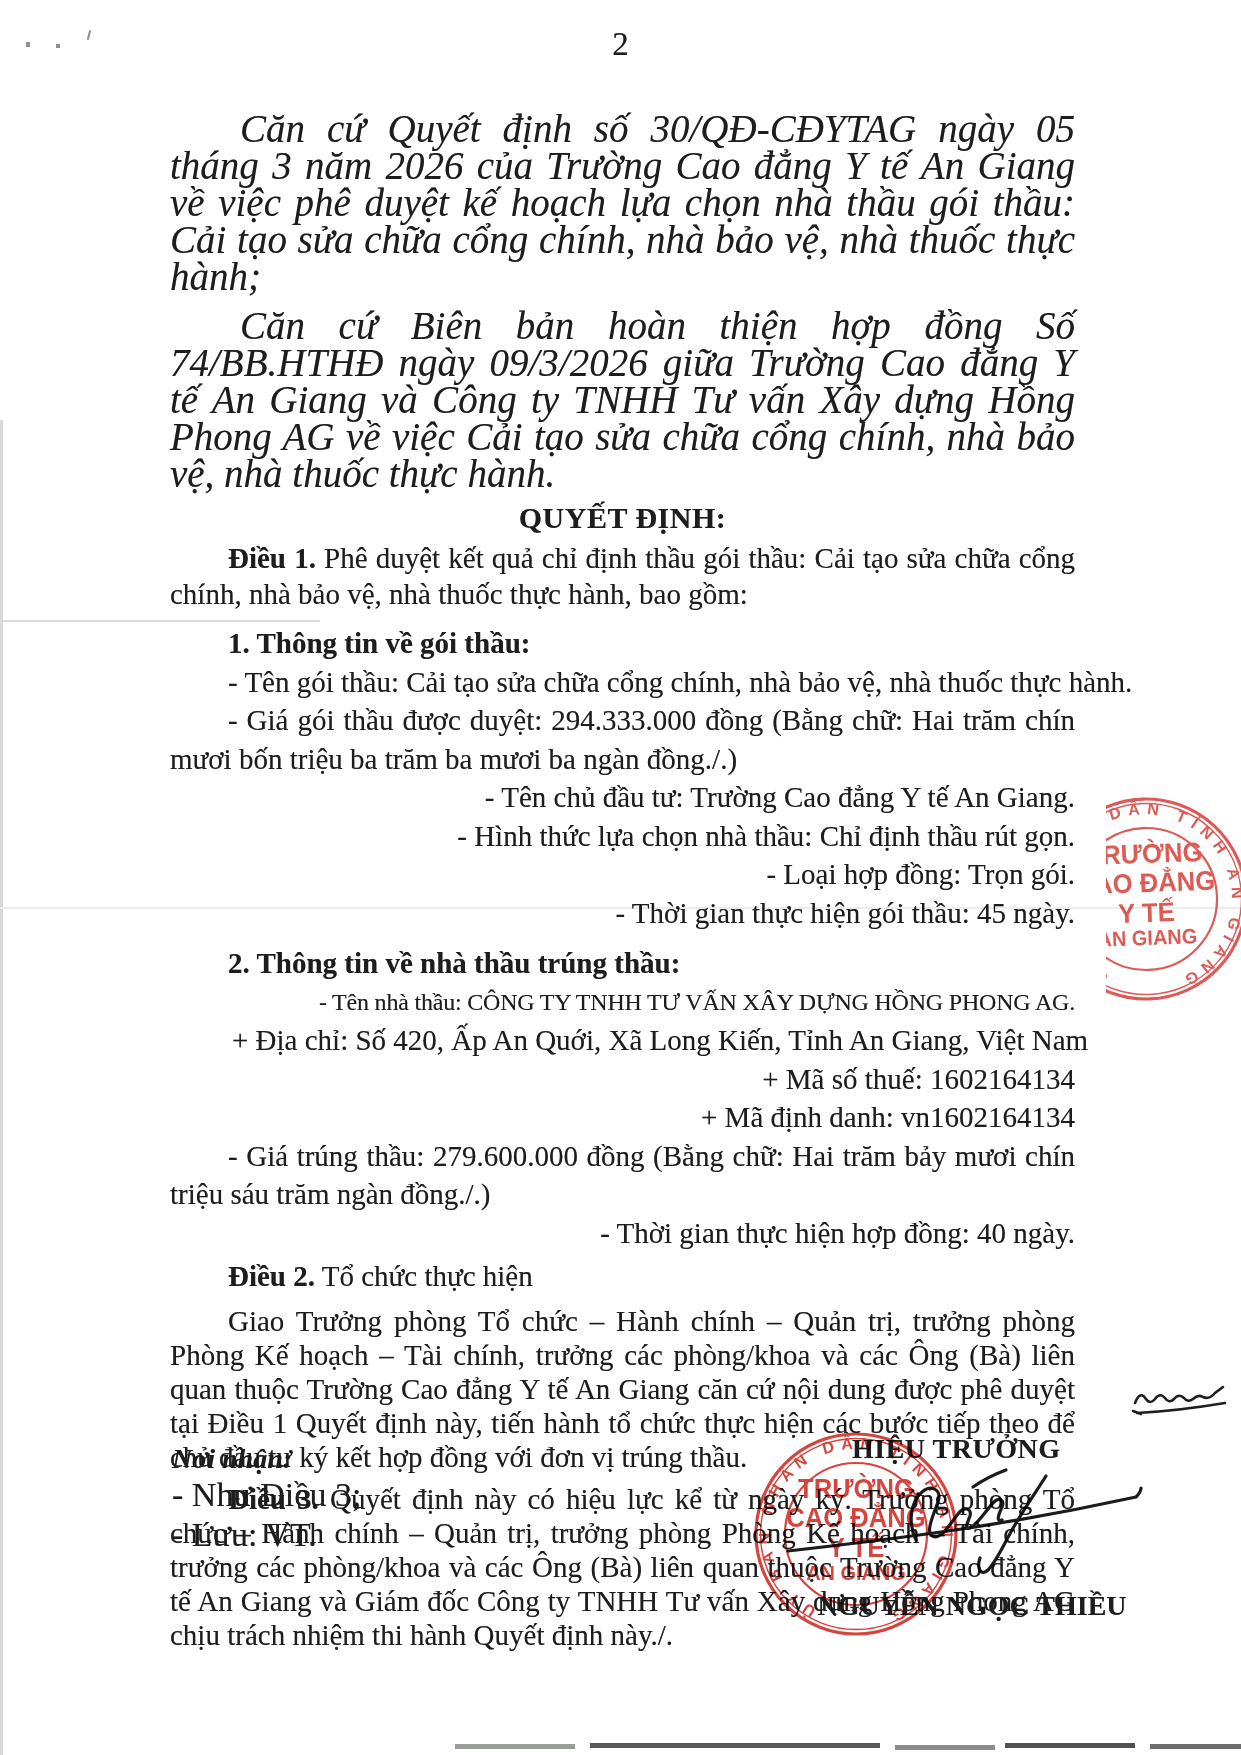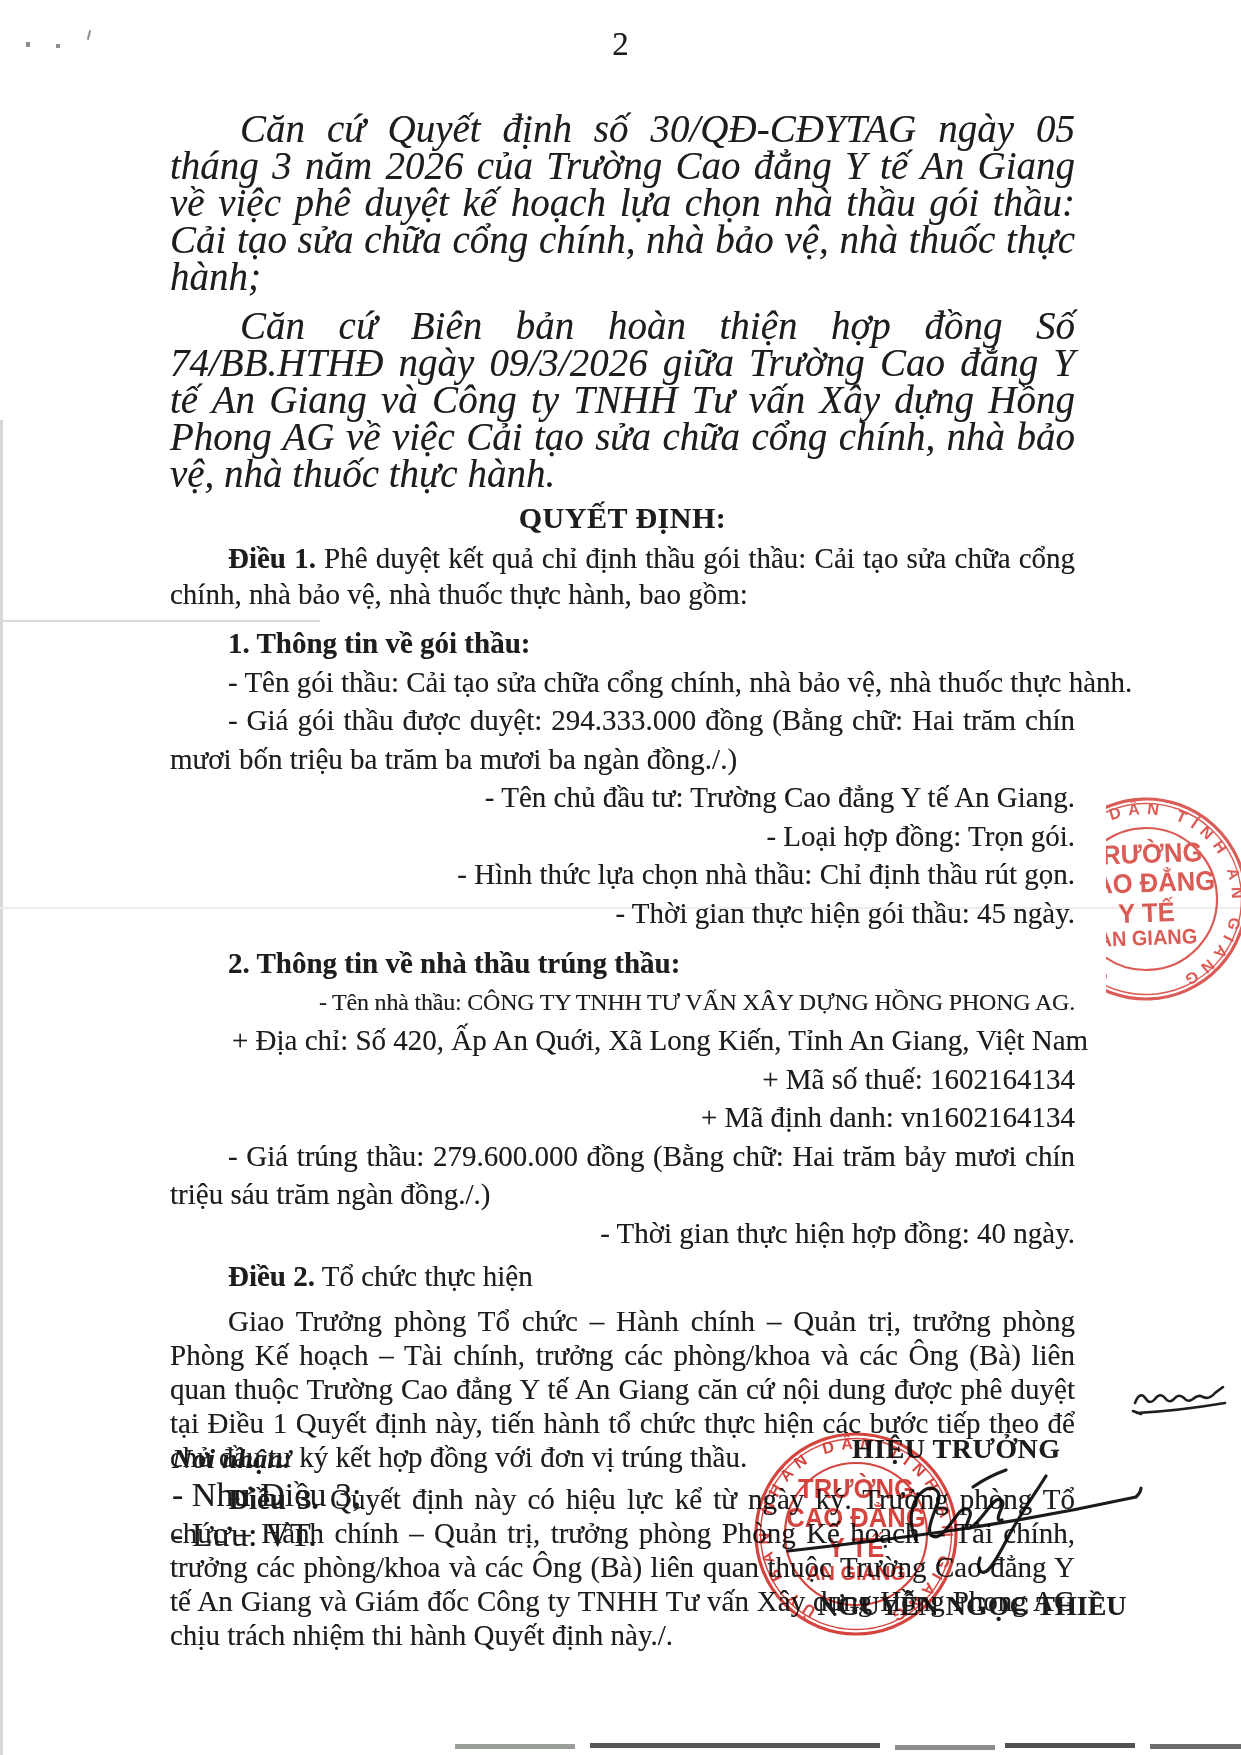--- a/index.html
+++ b/index.html
@@ -66,22 +66,22 @@
   <p class="pre pre2">Căn cứ Biên bản hoàn thiện hợp đồng Số 74/BB.HTHĐ ngày 09/3/2026 giữa Trường Cao đẳng Y tế An Giang và Công ty TNHH Tư vấn Xây dựng Hồng Phong AG về việc Cải tạo sửa chữa cổng chính, nhà bảo vệ, nhà thuốc thực hành.</p>
 
   <p class="decision-h">QUYẾT ĐỊNH:</p>
 
   <p class="body-p"><b class="art-label">Điều 1.</b> <span>Phê duyệt kết quả chỉ định thầu gói thầu: Cải tạo sửa chữa cổng chính, nhà bảo vệ, nhà thuốc thực hành, bao gồm:</span></p>
 
   <p class="sec-title">1. Thông tin về gói thầu:</p>
   <p class="item nw">- Tên gói thầu: Cải tạo sửa chữa cổng chính, nhà bảo vệ, nhà thuốc thực hành.</p>
   <p class="item">- Giá gói thầu được duyệt: 294.333.000 đồng (Bằng chữ: Hai trăm chín mươi bốn triệu ba trăm ba mươi ba ngàn đồng./.)</p>
   <p class="item nw">- Tên chủ đầu tư: Trường Cao đẳng Y tế An Giang.</p>
+  <p class="item nw">- Hình thức lựa chọn nhà thầu: Chỉ định thầu rút gọn.</p>
   <p class="item nw">- Loại hợp đồng: Trọn gói.</p>
-  <p class="item nw">- Hình thức lựa chọn nhà thầu: Chỉ định thầu rút gọn.</p>
   <p class="item nw">- Thời gian thực hiện gói thầu: 45 ngày.</p>
 
   <p class="sec-title">2. Thông tin về nhà thầu trúng thầu:</p>
   <p class="item nw contractor">- Tên nhà thầu: CÔNG TY TNHH TƯ VẤN XÂY DỰNG HỒNG PHONG AG.</p>
   <p class="item nw" style="text-indent:62px;">+ Địa chỉ: Số 420, Ấp An Quới, Xã Long Kiến, Tỉnh An Giang, Việt Nam</p>
   <p class="item nw" style="text-indent:62px;">+ Mã số thuế: 1602164134</p>
   <p class="item nw" style="text-indent:62px;">+ Mã định danh: vn1602164134</p>
   <p class="item">- Giá trúng thầu: 279.600.000 đồng (Bằng chữ: Hai trăm bảy mươi chín triệu sáu trăm ngàn đồng./.)</p>
   <p class="item nw">- Thời gian thực hiện hợp đồng: 40 ngày.</p>
 

